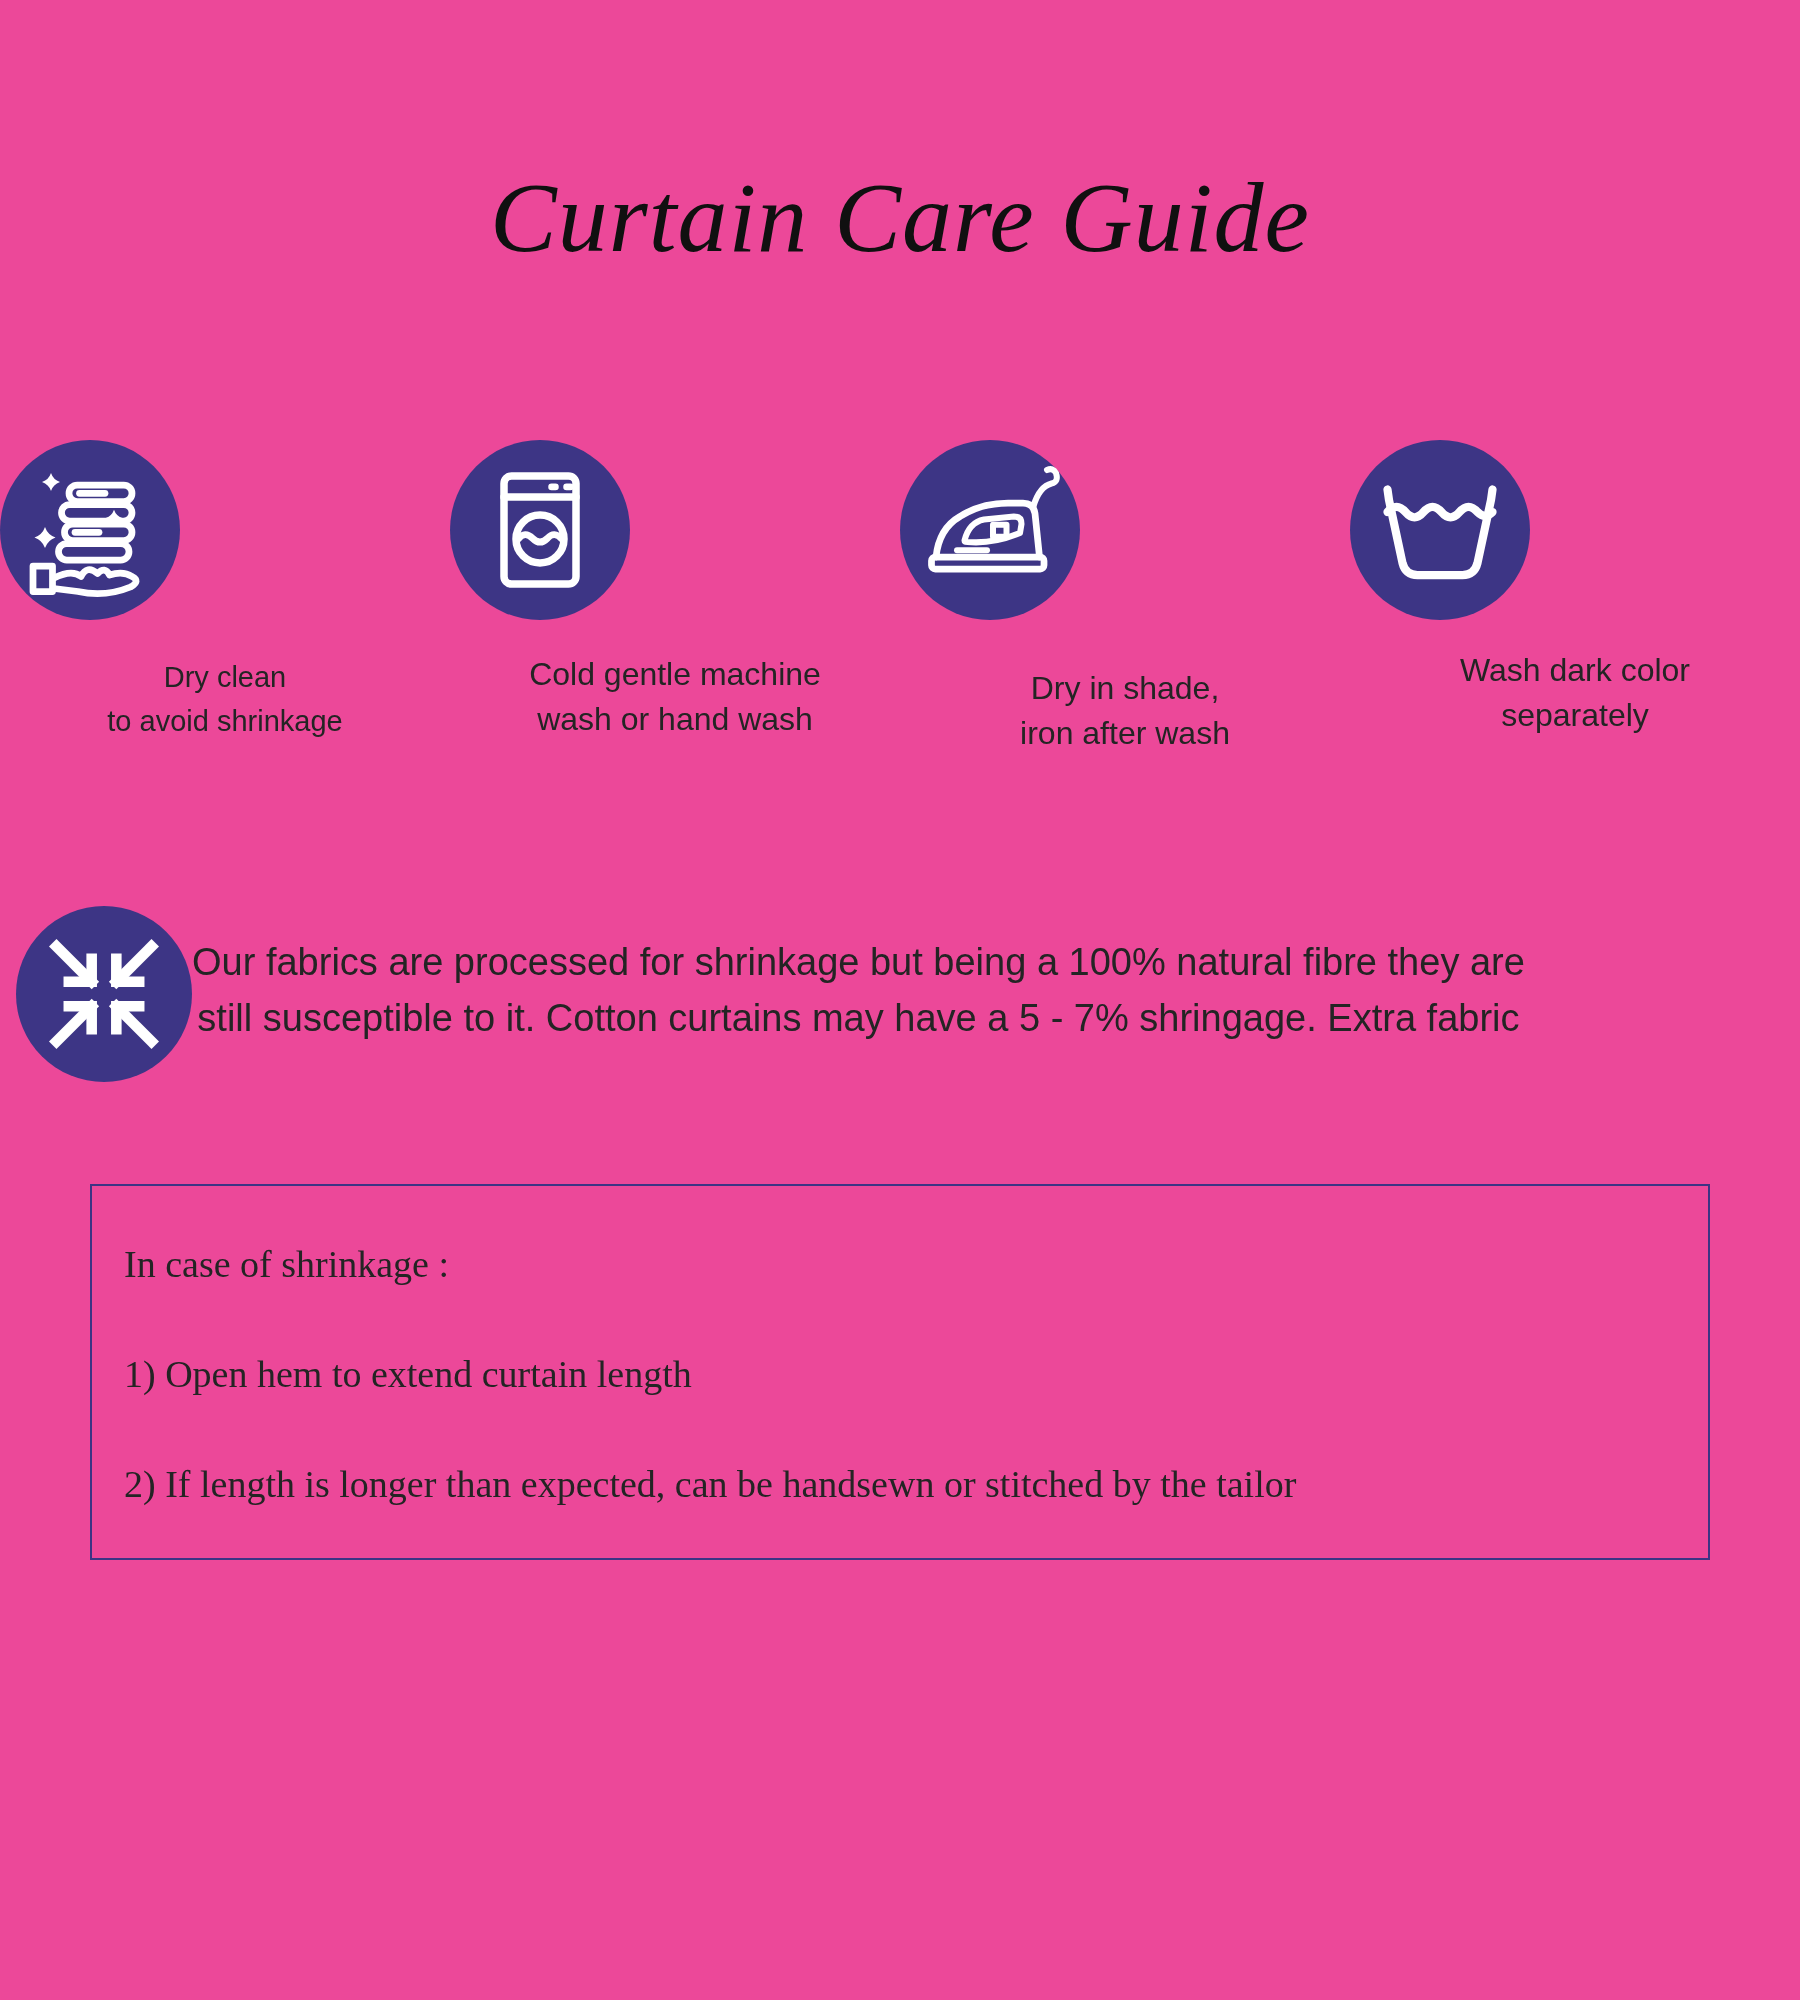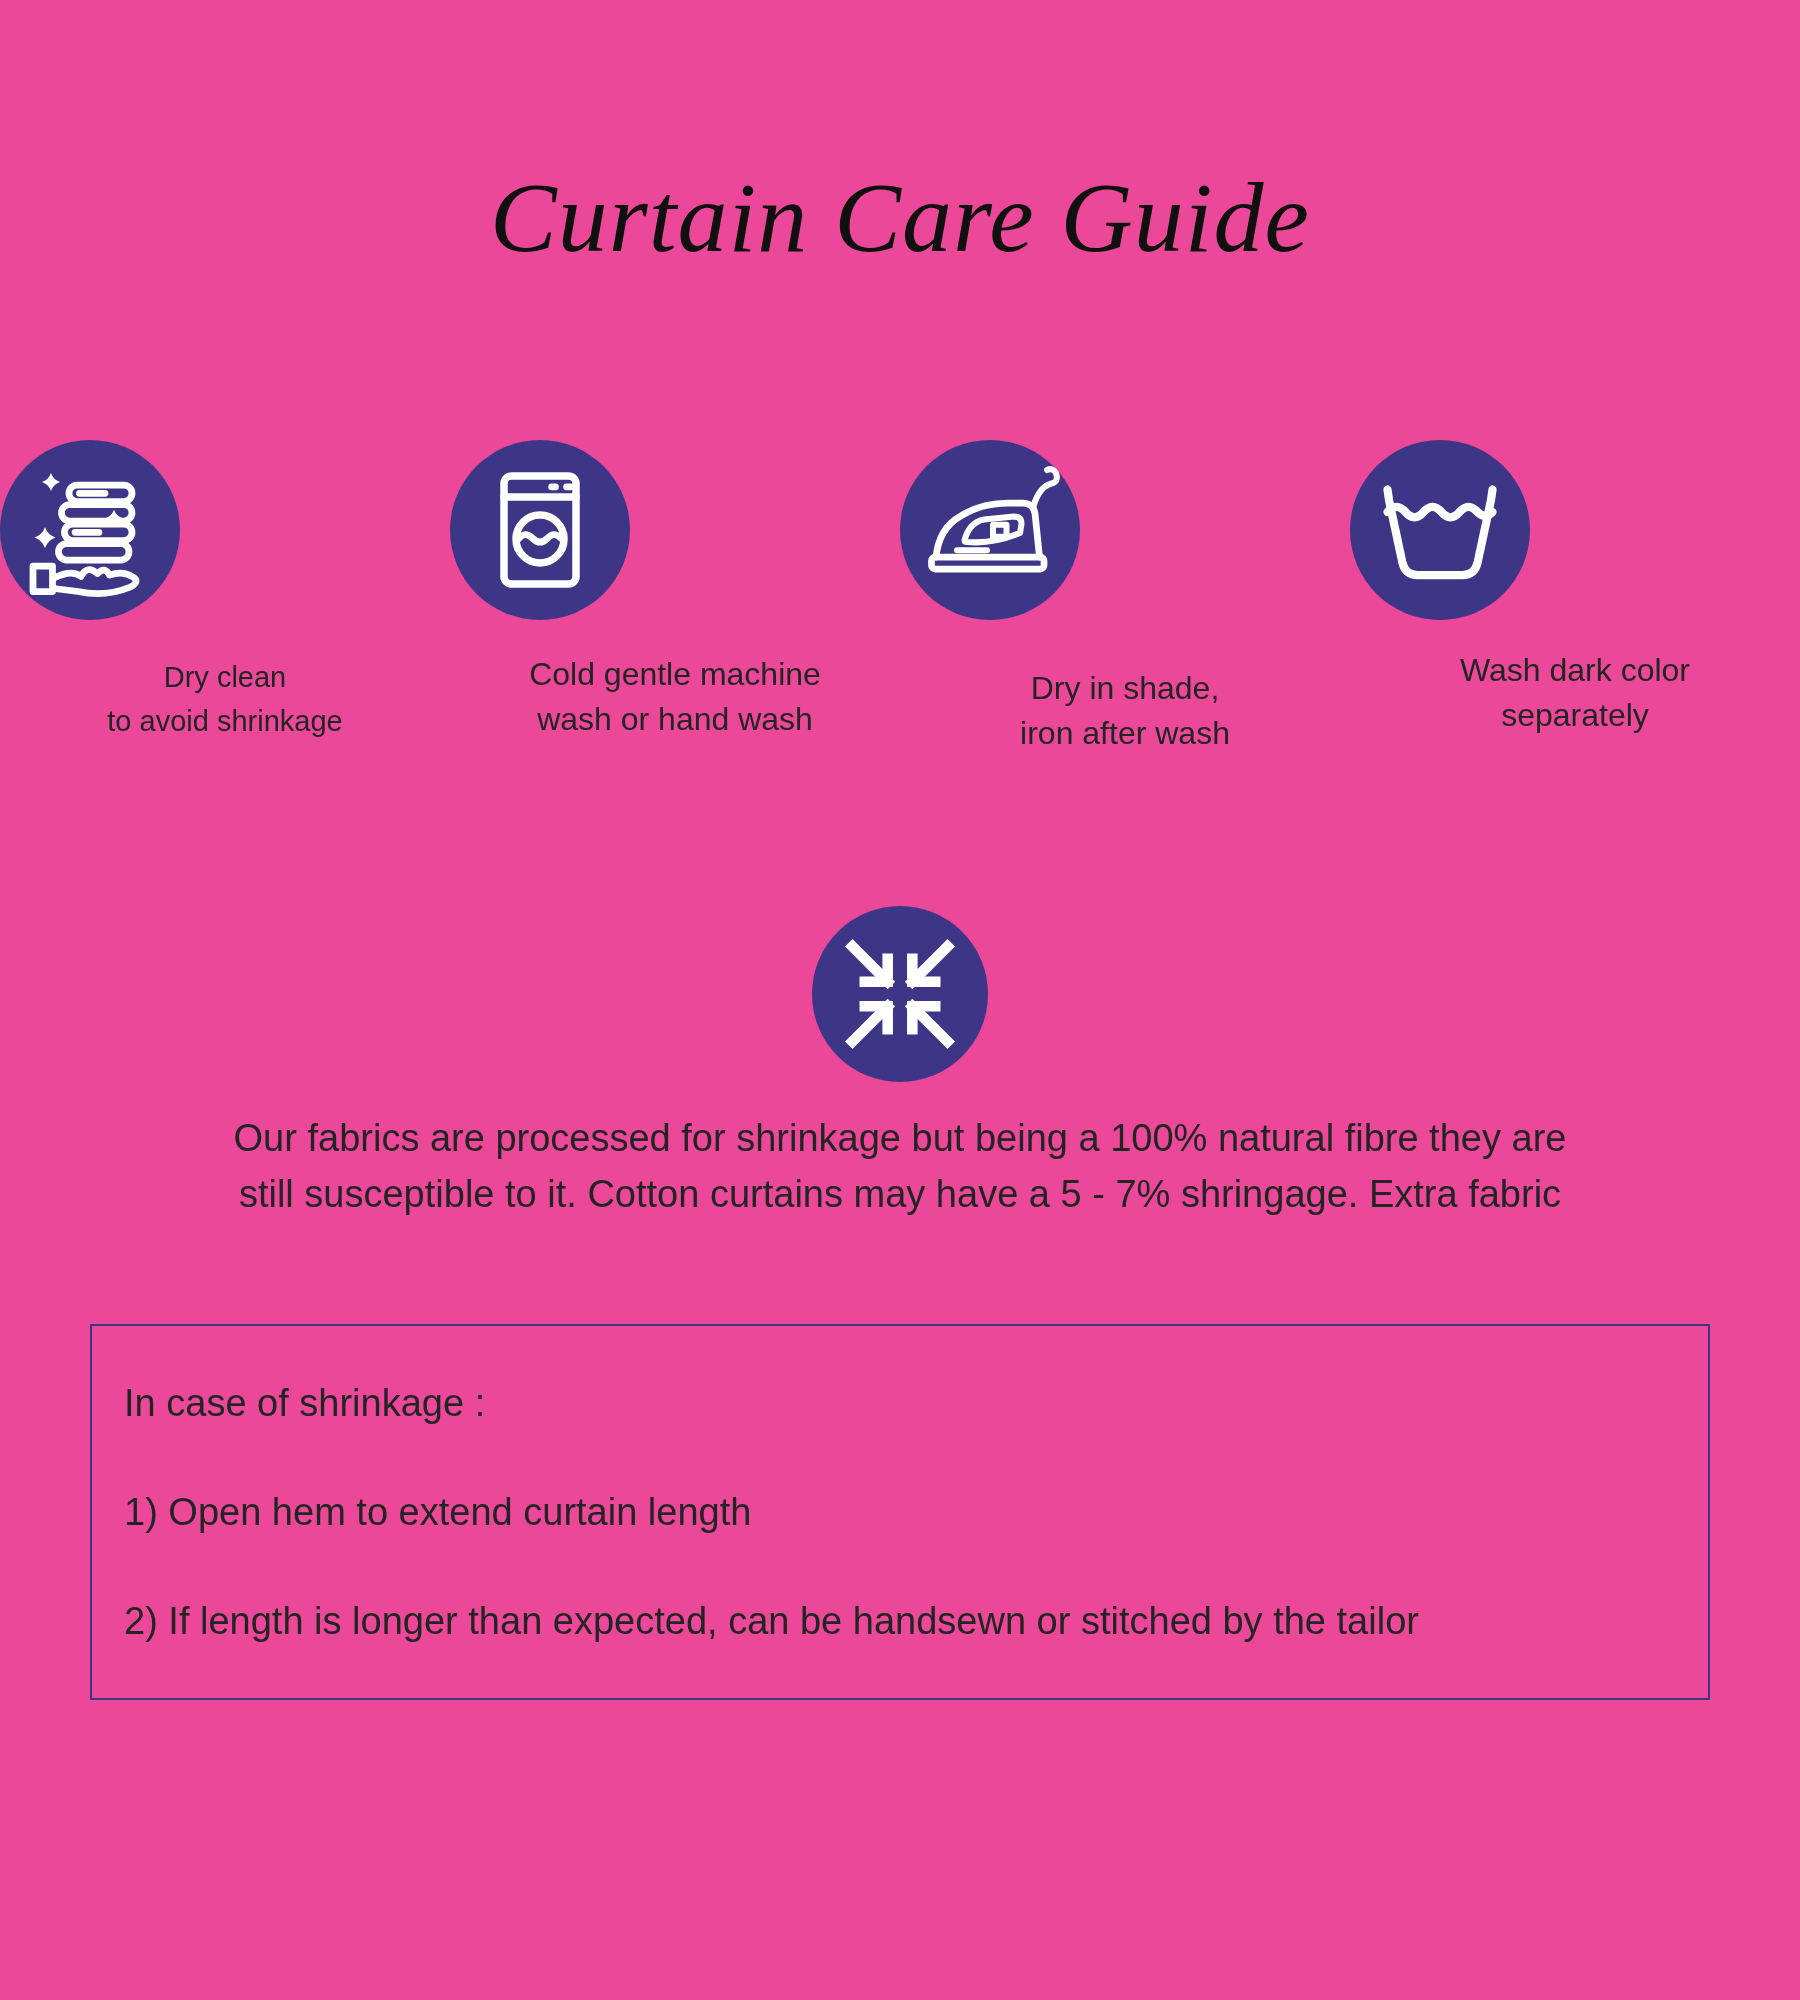--- a/index.html
+++ b/index.html
@@ -50,22 +50,23 @@
     color:var(--text);
   }
   .care-item:nth-child(1) .caption{font-size:29px;line-height:1.5;margin-top:36px;}
   .care-item:nth-child(3) .caption{margin-top:46px;}
   .care-item:nth-child(4) .caption{margin-top:28px;}
   .caption-line{white-space:nowrap;}
 
   .shrink-section{
     margin-top:150px;
     display:flex;
-    flex-direction:column;
-    align-items:center;
+    flex-direction:row;
+    align-items:flex-start;
+    padding-left:16px;
   }
   .shrink-circle{
     width:176px;height:176px;border-radius:50%;
     background:var(--accent);
     display:flex;align-items:center;justify-content:center;
   }
   .shrink-note{
     margin-top:28px;
     font-size:38px;
     line-height:1.48;
@@ -75,20 +76,21 @@
   .note-line{white-space:nowrap;}
 
   .shrink-box{
     width:1620px;
     height:376px;
     margin:102px auto 0;
     border:2px solid var(--box-border);
     padding:56px 30px 0 32px;
     font-size:38px;
     color:var(--text);
+    font-family:Liberation Serif, serif;
   }
   .box-item{margin-top:66px;white-space:nowrap;}
 </style>
 </head>
 <body>
 
 <div class="page">
 
   <h1 class="title">Curtain Care Guide</h1>
 

